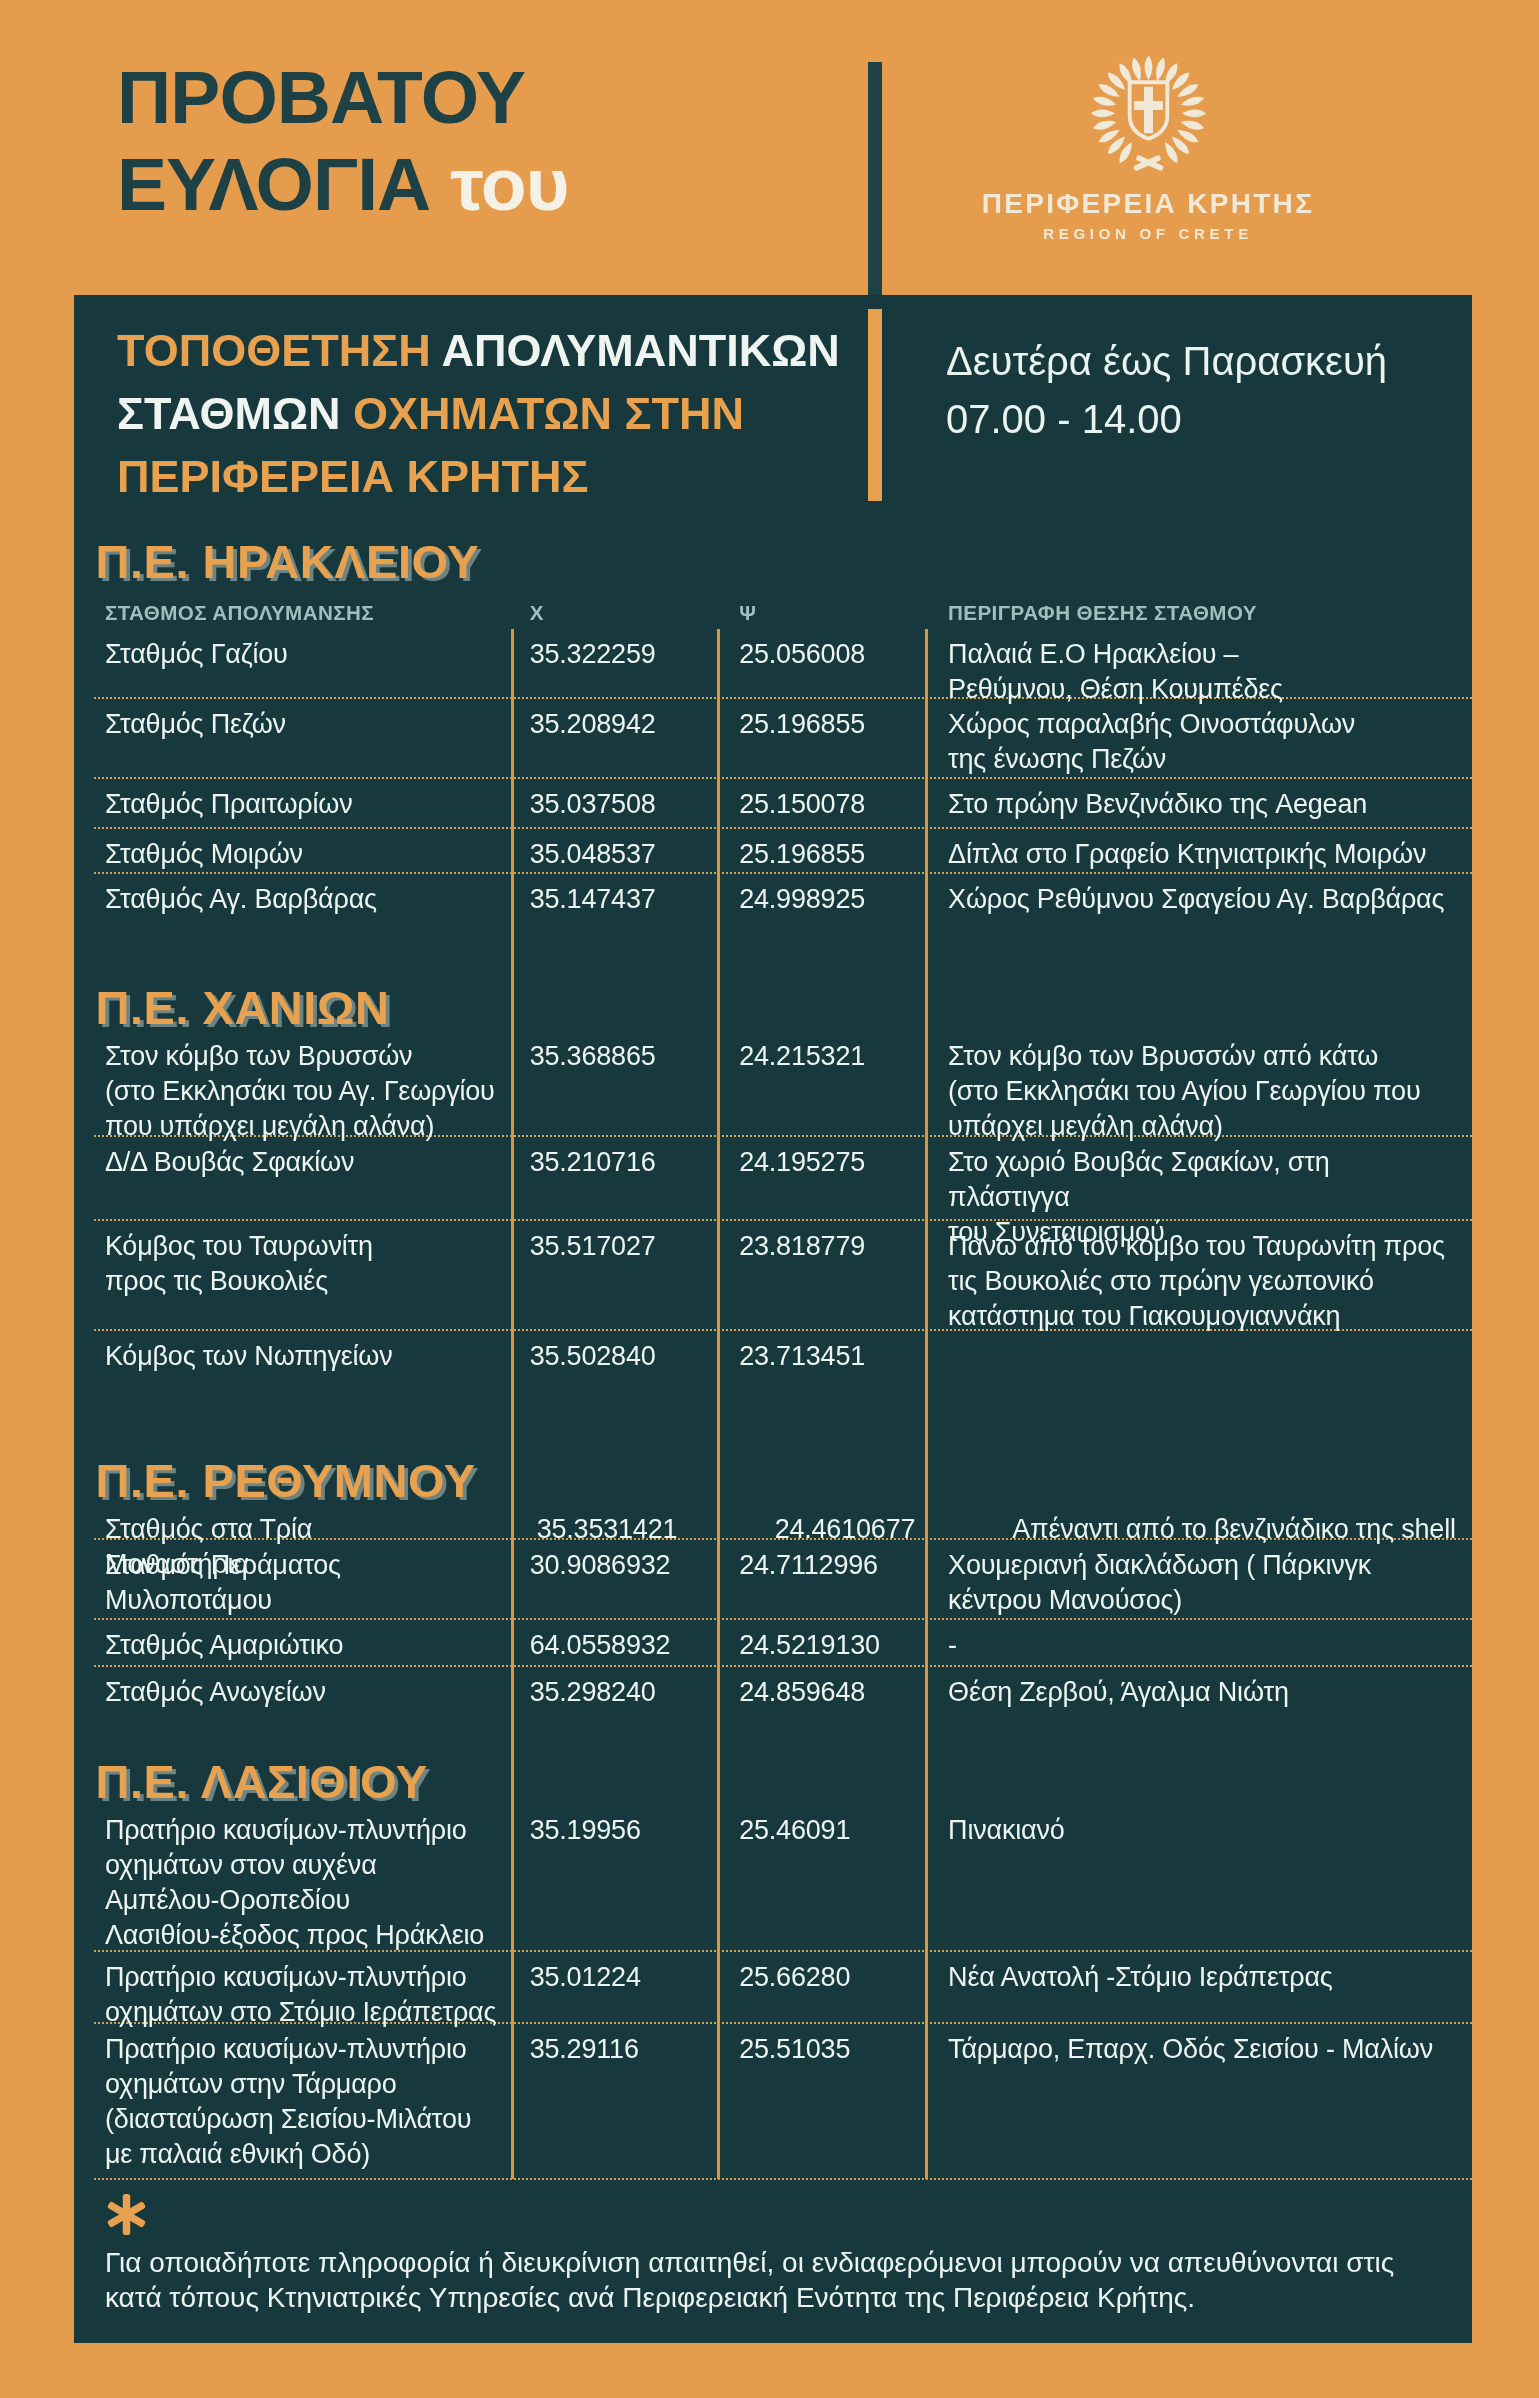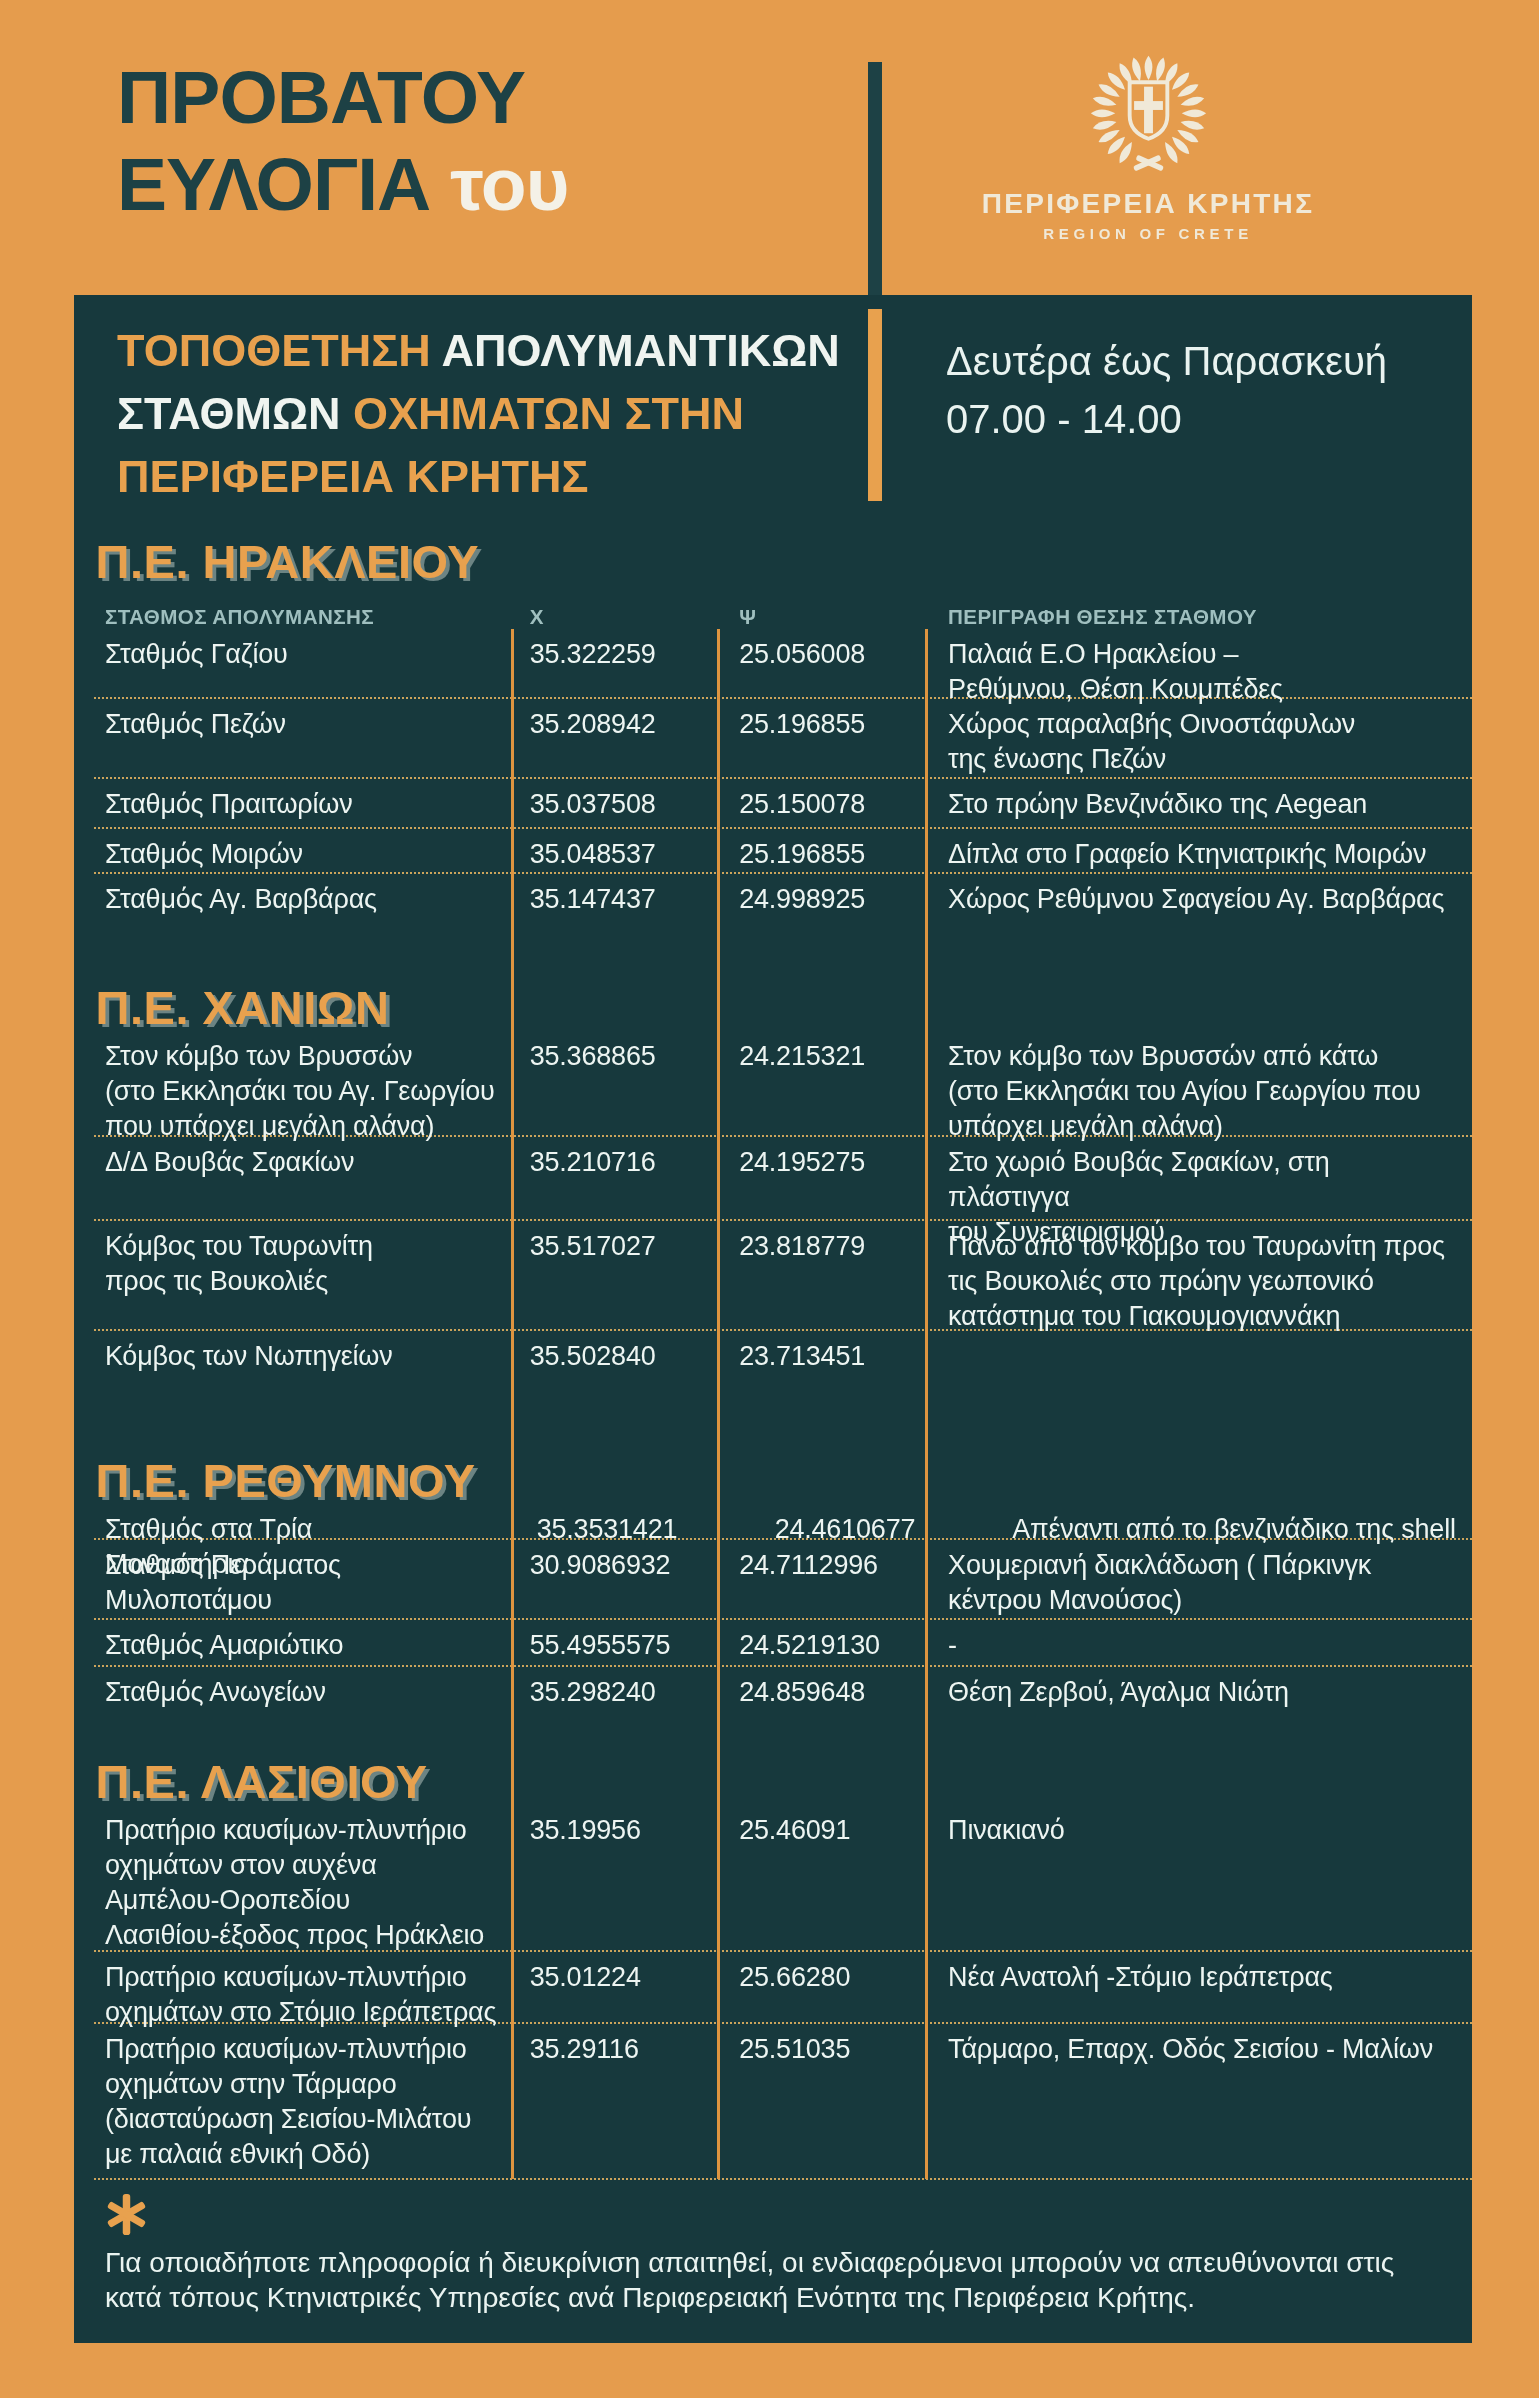--- a/index.html
+++ b/index.html
@@ -38,21 +38,21 @@
   .band-divider{position:absolute;left:794px;top:14px;width:14px;height:192px;background:var(--accent);}
   .schedule{position:absolute;left:872px;top:37px;font-size:40px;font-weight:normal;line-height:58px;color:#E9F3F0;}
 
   
   .table-wrap{position:relative;padding-left:19.7px;width:100%;}
   .vline{position:absolute;top:104px;width:2.8px;height:1550px;background:var(--grid);}
   .section-title{display:flex;align-items:flex-end;height:56px;font-size:47px;font-weight:bold;
     letter-spacing:0.5px;color:var(--accent);text-shadow:3.7px 2.8px 0 rgba(213,224,218,0.45);
     padding-left:1.9px;line-height:1;}
   .section-title.first{height:66px;padding-bottom:5.6px;}
-  .col-header{display:flex;height:38px;align-items:flex-end;padding-top:5.6px;
+  .col-header{display:flex;height:38px;align-items:center;padding-top:5.6px;
     font-size:20.6px;font-weight:bold;letter-spacing:0.4px;color:var(--colhdr);}
   .row{display:flex;align-items:flex-start;padding-top:7.5px;}
   .row.sep{border-bottom:2.8px dotted var(--dotted);}
   .cell{white-space:pre-line;font-size:27px;line-height:35px;letter-spacing:-0.2px;color:var(--light);}
   .c1{width:417px;padding-left:11.2px;padding-right:13px;}
   .c2{width:206px;padding-left:19px;}
   .c3{width:208px;padding-left:22.5px;}
   .c4{width:536px;padding-left:23.4px;padding-right:7.5px;}
 
   
@@ -214,21 +214,21 @@
           <div class="row sep" style="height: 80px;">
             <div class="cell c1">Σταθμός Περάματος
 Μυλοποτάμου</div>
             <div class="cell c2">30.9086932</div>
             <div class="cell c3">24.7112996</div>
             <div class="cell c4">Χουμεριανή διακλάδωση ( Πάρκινγκ
 κέντρου Μανούσος)</div>
           </div>
           <div class="row sep" style="height: 47px;">
             <div class="cell c1">Σταθμός Αμαριώτικο</div>
-            <div class="cell c2">55.4955575</div>
+            <div class="cell c2">64.0558932</div>
             <div class="cell c3">24.5219130</div>
             <div class="cell c4">-</div>
           </div>
           <div class="row" style="height: 82px;">
             <div class="cell c1">Σταθμός Ανωγείων</div>
             <div class="cell c2">35.298240</div>
             <div class="cell c3">24.859648</div>
             <div class="cell c4">Θέση Ζερβού, Άγαλμα Νιώτη</div>
           </div>
           <div class="section-title">Π.Ε. ΛΑΣΙΘΙΟΥ</div>

